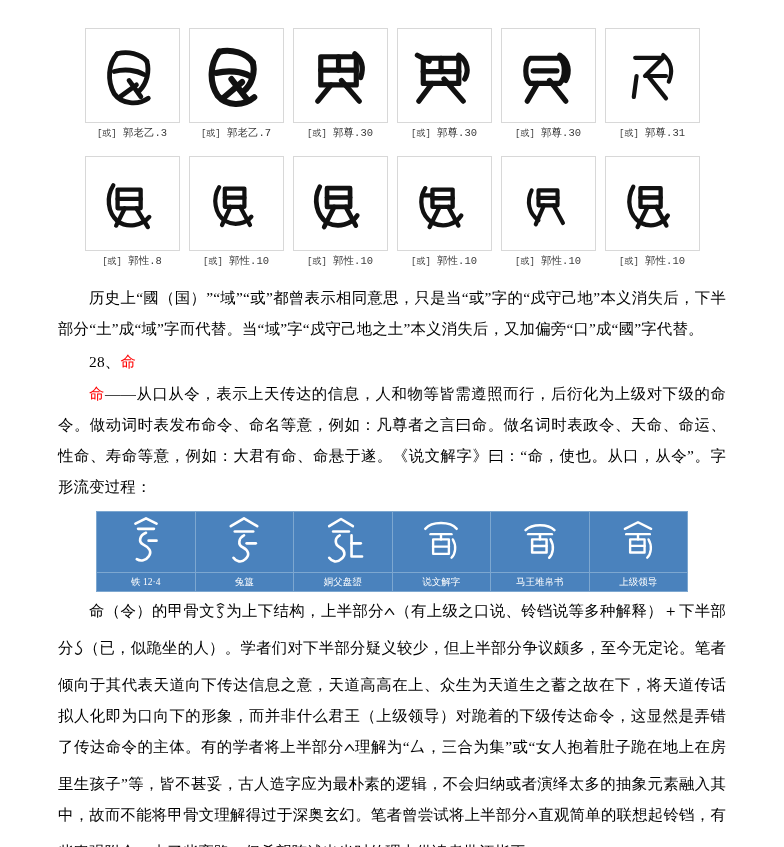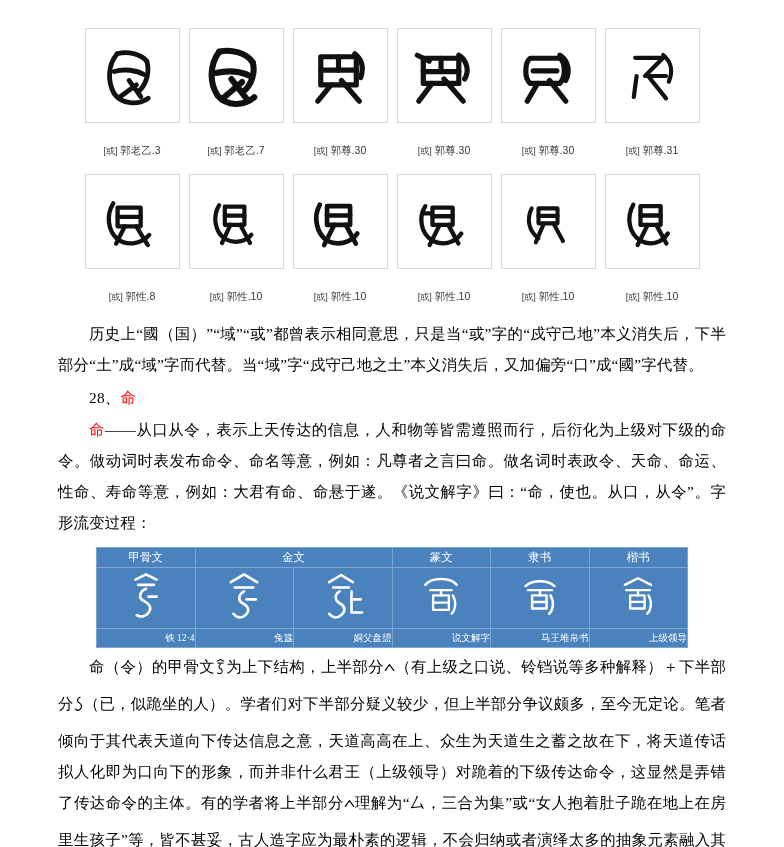--- a/index.html
+++ b/index.html
@@ -44,24 +44,24 @@
     border: 1px solid #d8d8d8;
     background: #fff;
     display: flex;
     align-items: center;
     justify-content: center;
     box-sizing: border-box;
     overflow: hidden;
   }
   .plate-box svg { display: block; }
   .plate-caption {
-    margin-top: 21px;
+    margin-top: 3px;
     font-size: 10.5px;
     color: #3a3a3a;
-    font-family: Liberation Sans, sans-serif;
+    font-family: Liberation Mono, monospace;
     white-space: nowrap;
     letter-spacing: 0px;
   }
   .plate-caption .src { font-size: 9px; }
 
   
   .para {
     font-size: 15.4px;
     line-height: 31px;
     text-align: justify;
@@ -89,21 +89,21 @@
   .evo-table td {
     border: 1px solid #7da7d0;
     text-align: center;
     vertical-align: middle;
     font-size: 11.5px;
     padding: 0;
     font-family: "Liberation Serif", serif;
   }
   .evo-head td { height: 19px; font-size: 11.5px; }
   .evo-glyphs td { height: 60px; }
-  .evo-foot td { height: 18px; font-size: 9.5px; text-align: right; }
+  .evo-foot td { height: 18px; font-size: 9.5px; }
   .evo-glyphs svg { display: block; margin: 0 auto; }
 
   .seal-glyph { font-size: 0; }
 </style>
 </head>
 <body>
 
 <div class="page">
 
   <div class="plate-row first">
@@ -300,27 +300,20 @@
   </div>
 
   <p class="para indent p1">历史上“國（国）”“域”“或”都曾表示相同意思，只是当“或”字的“戍守己地”本义消失后，下半部分“土”成“域”字而代替。当“域”字“戍守己地之土”本义消失后，又加偏旁“口”成“國”字代替。</p>
 
   <p class="para indent p-heading"><span>28、</span><span class="red">命</span></p>
 
   <p class="para indent p-def"><span class="red">命</span><span>——从口从令，表示上天传达的信息，人和物等皆需遵照而行，后衍化为上级对下级的命令。做动词时表发布命令、命名等意，例如：凡尊者之言曰命。做名词时表政令、天命、命运、性命、寿命等意，例如：大君有命、命悬于遂。《说文解字》曰：“命，使也。从口，从令”。字形流变过程：</span></p>
 
   <table class="evo-table">
     <tbody>
-        <tr class="evo-head">
-      <td>甲骨文</td>
-      <td colspan="2">金文</td>
-      <td>篆文</td>
-      <td>隶书</td>
-      <td>楷书</td>
-    </tr>
     <tr class="evo-glyphs">
       <td>
         <svg width="40" height="50" viewBox="0 0 60 76">
           <g fill="none" stroke="#ffffff" stroke-width="4" stroke-linecap="round" stroke-linejoin="round">
             <path d="M14 10 L30 2 L46 10"></path>
             <path d="M18 18 L42 18"></path>
             <path d="M30 24 C20 28 18 38 26 42 C34 46 40 52 34 60 C30 66 22 68 16 64"></path>
             <path d="M34 36 L46 36"></path>
           </g>
         </svg>

